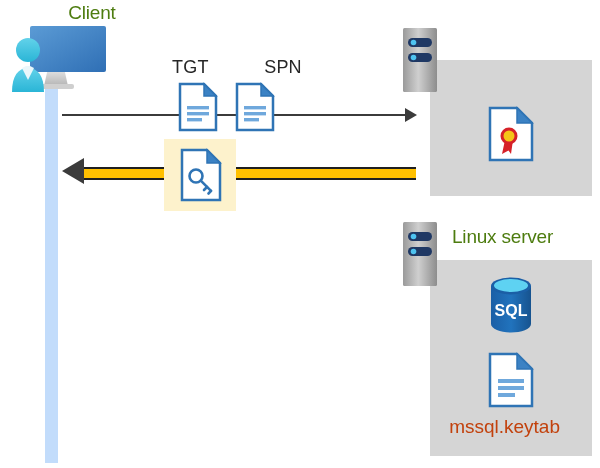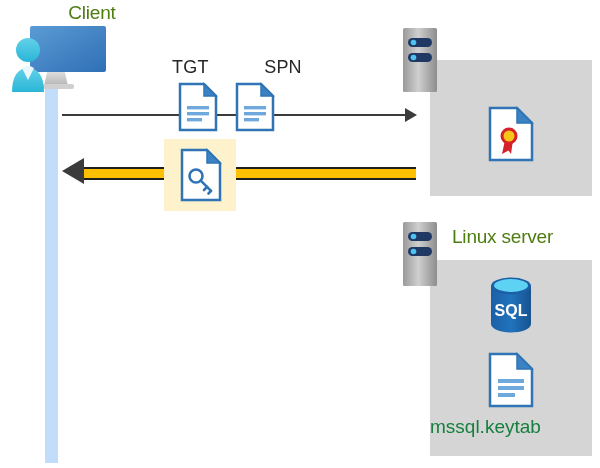--- a/index.html
+++ b/index.html
@@ -97,23 +97,23 @@
   .small-label {
     font-size: 18px;
     color: #262626;
     letter-spacing: 0.2px;
   }
   #tgt-label { left: 172px; top: 57px; width: 48px; }
   #spn-label { left: 228px; top: 57px; width: 50px; text-align: center; margin-left: 30px; }
 
   #keytab-label {
     left: 430px; top: 416px; width: 130px;
-    text-align: left;
+    text-align: right;
     font-size: 19px;
-    color: #15803d;
+    color: #c2410c;
   }
 </style>
 </head>
 <body>
 
 <div id="canvas">
 
   <div class="abs" id="client-lifeline"></div>
 
   <div class="abs title" id="client-title">Client</div>

